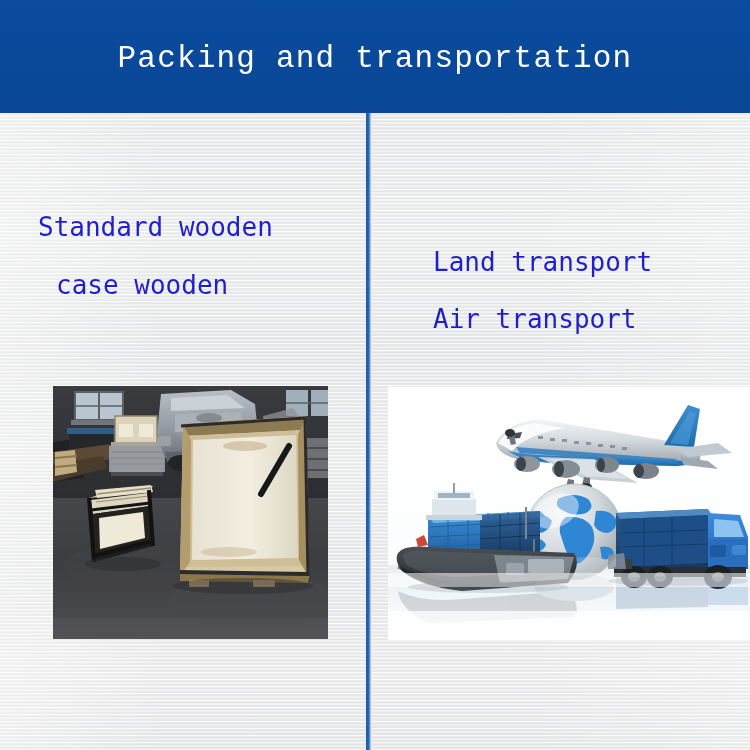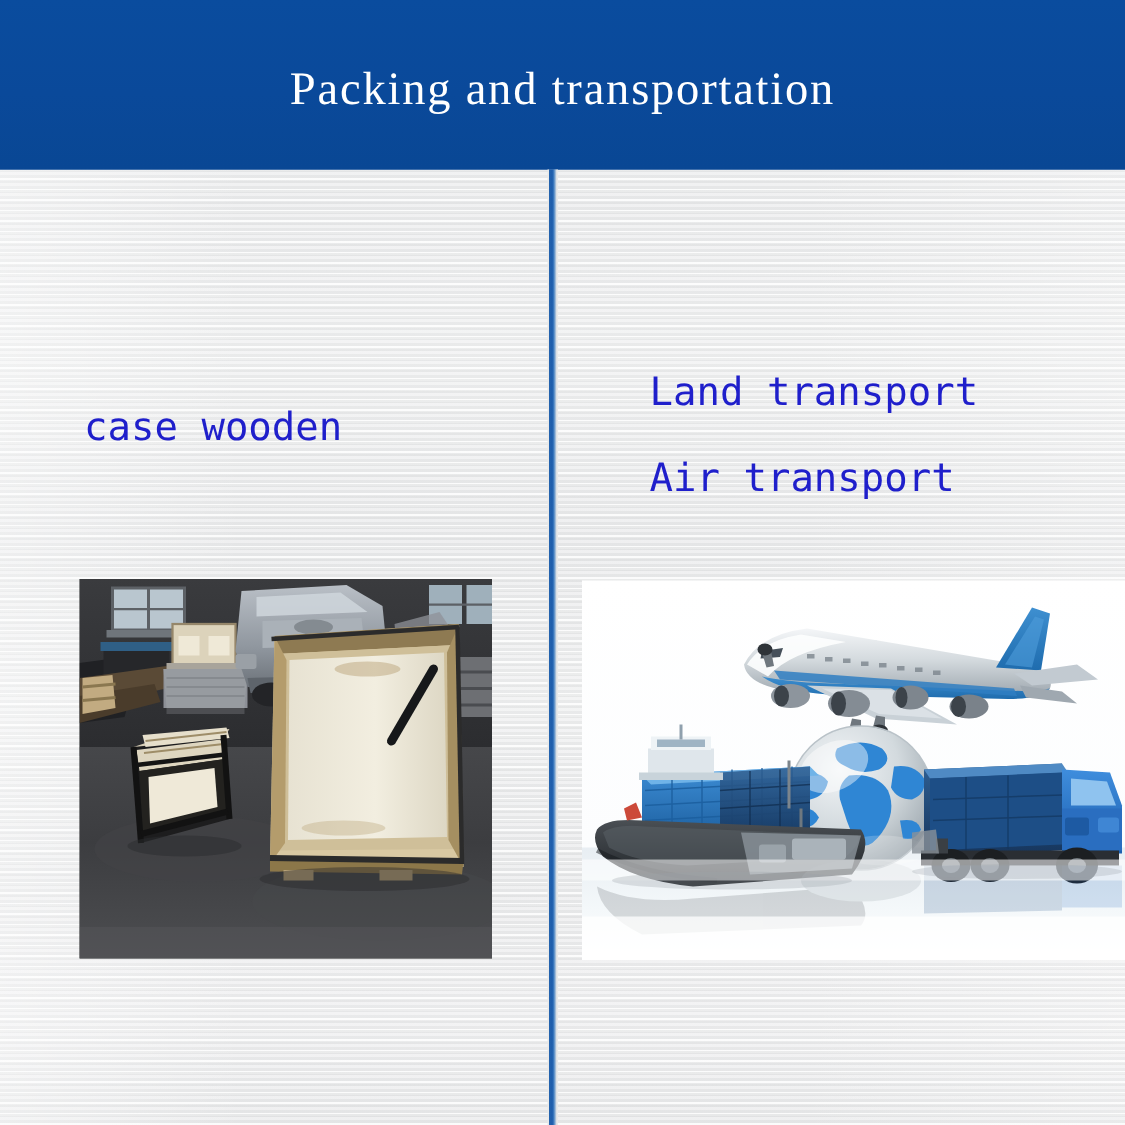--- a/index.html
+++ b/index.html
@@ -77,21 +77,21 @@
     height: 113px;
     background: #0a4a9b;
     background-image: linear-gradient(to bottom, #0a4c9e 0%, #0a499a 55%, #094794 100%);
     box-sizing: border-box;
     display: flex;
     align-items: center;
     justify-content: center;
   }
   .header-title {
     color: #ffffff;
-    font-family: Liberation Serif, serif;
+    font-family: Liberation Mono, monospace;
     font-size: 31px;
     letter-spacing: 1.2px;
     white-space: nowrap;
     line-height: 1;
     transform: translateY(2px);
   }
 
   
   .divider {
     position: absolute;
@@ -164,20 +164,21 @@
   <div class="metal-sheen"></div>
 
   <div class="header">
     <div class="header-title">Packing and transportation</div>
   </div>
 
   <div class="divider"></div>
 
   <div class="panel panel-left"></div>
 
+  <div class="caption cap-left-1">Standard wooden</div>
   <div class="caption cap-left-2">case wooden</div>
 
   <div class="photo photo-left">
     <svg viewBox="0 0 275 253" preserveAspectRatio="none">
       <defs>
         <linearGradient id="floorG" x1="0" y1="0" x2="0" y2="1">
           <stop offset="0%" stop-color="#46474a"></stop>
           <stop offset="45%" stop-color="#3c3d40"></stop>
           <stop offset="100%" stop-color="#4d4e51"></stop>
         </linearGradient>

